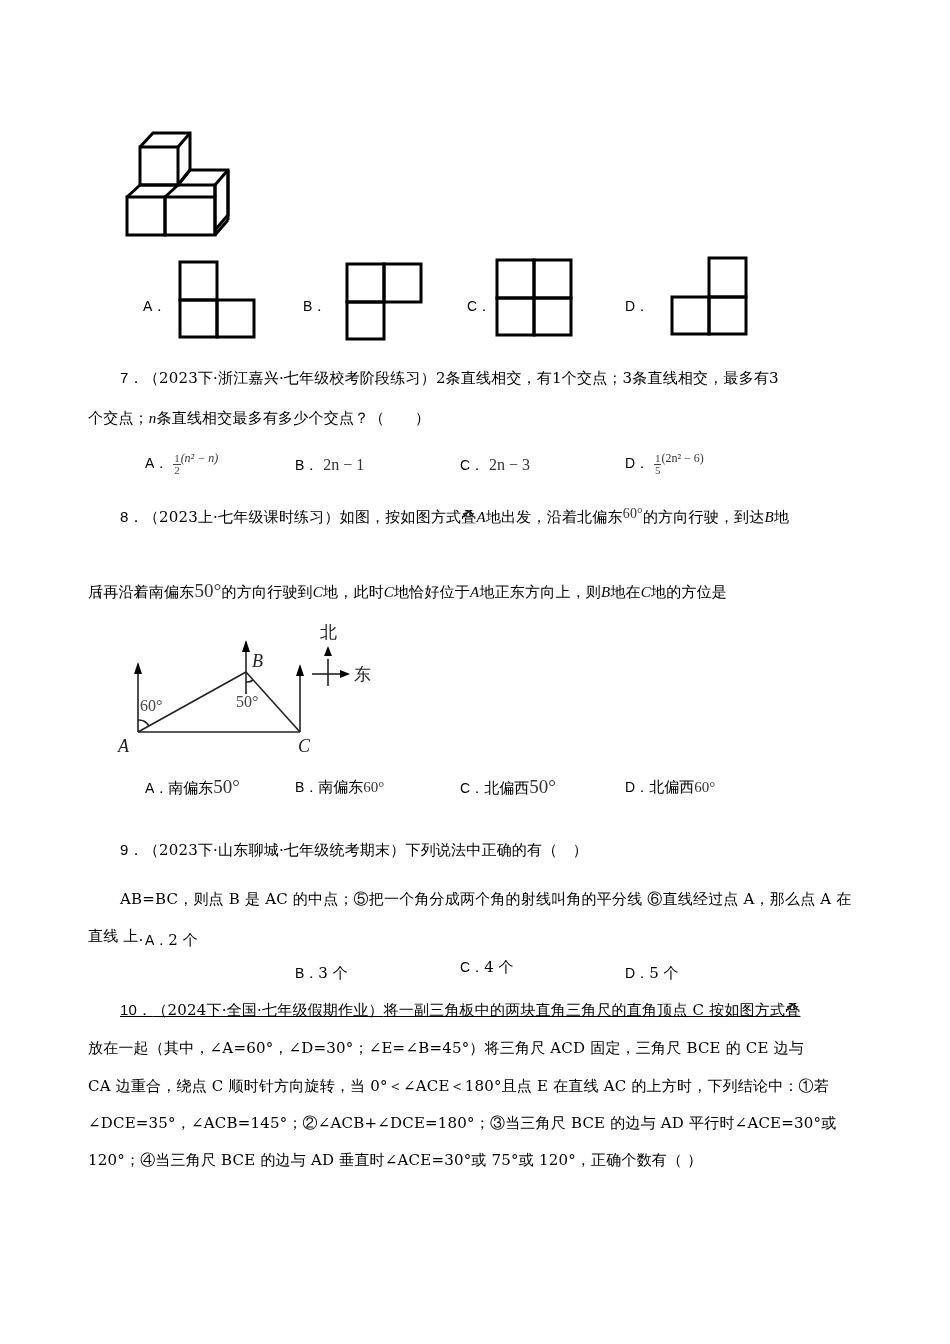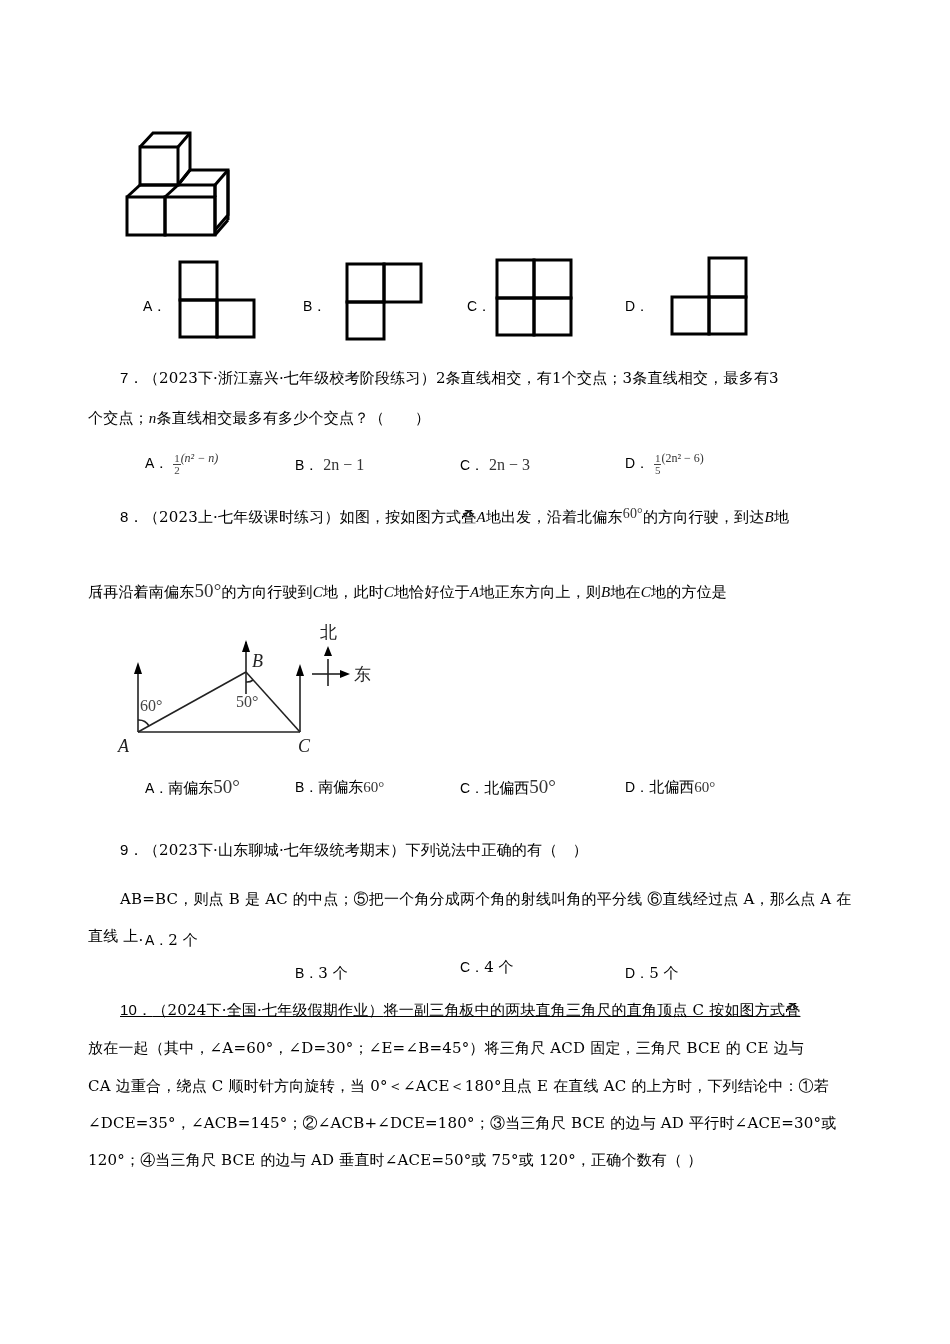--- a/index.html
+++ b/index.html
@@ -186,15 +186,15 @@
   <div class="opt" style="left:625px;top:963px;">
     <span class="opt-label">D．</span><span>5  个</span>
   </div>
 
   <div class="line indent" style="top:1000px;text-decoration:underline;">
     <span class="num">10．</span><span>（2024下·全国·七年级假期作业）</span><span>将一副三角板中的两块直角三角尺的直角顶点 C 按如图方式叠</span>
   </div>
   <div class="line" style="top:1038px;">放在一起（其中，∠A=60°，∠D=30°；∠E=∠B=45°）将三角尺 ACD 固定，三角尺 BCE 的 CE 边与</div>
   <div class="line" style="top:1076px;">CA 边重合，绕点 C 顺时针方向旋转，当 0°＜∠ACE＜180°且点 E 在直线 AC 的上方时，下列结论中：①若</div>
   <div class="line" style="top:1113px;">∠DCE=35°，∠ACB=145°；②∠ACB+∠DCE=180°；③当三角尺 BCE 的边与 AD 平行时∠ACE=30°或</div>
-  <div class="line" style="top:1150px;">120°；④当三角尺 BCE 的边与 AD 垂直时∠ACE=50°或 75°或 120°，正确个数有（  ）</div>
+  <div class="line" style="top:1150px;">120°；④当三角尺 BCE 的边与 AD 垂直时∠ACE=30°或 75°或 120°，正确个数有（  ）</div>
 
 </div>
 
 </body></html>

